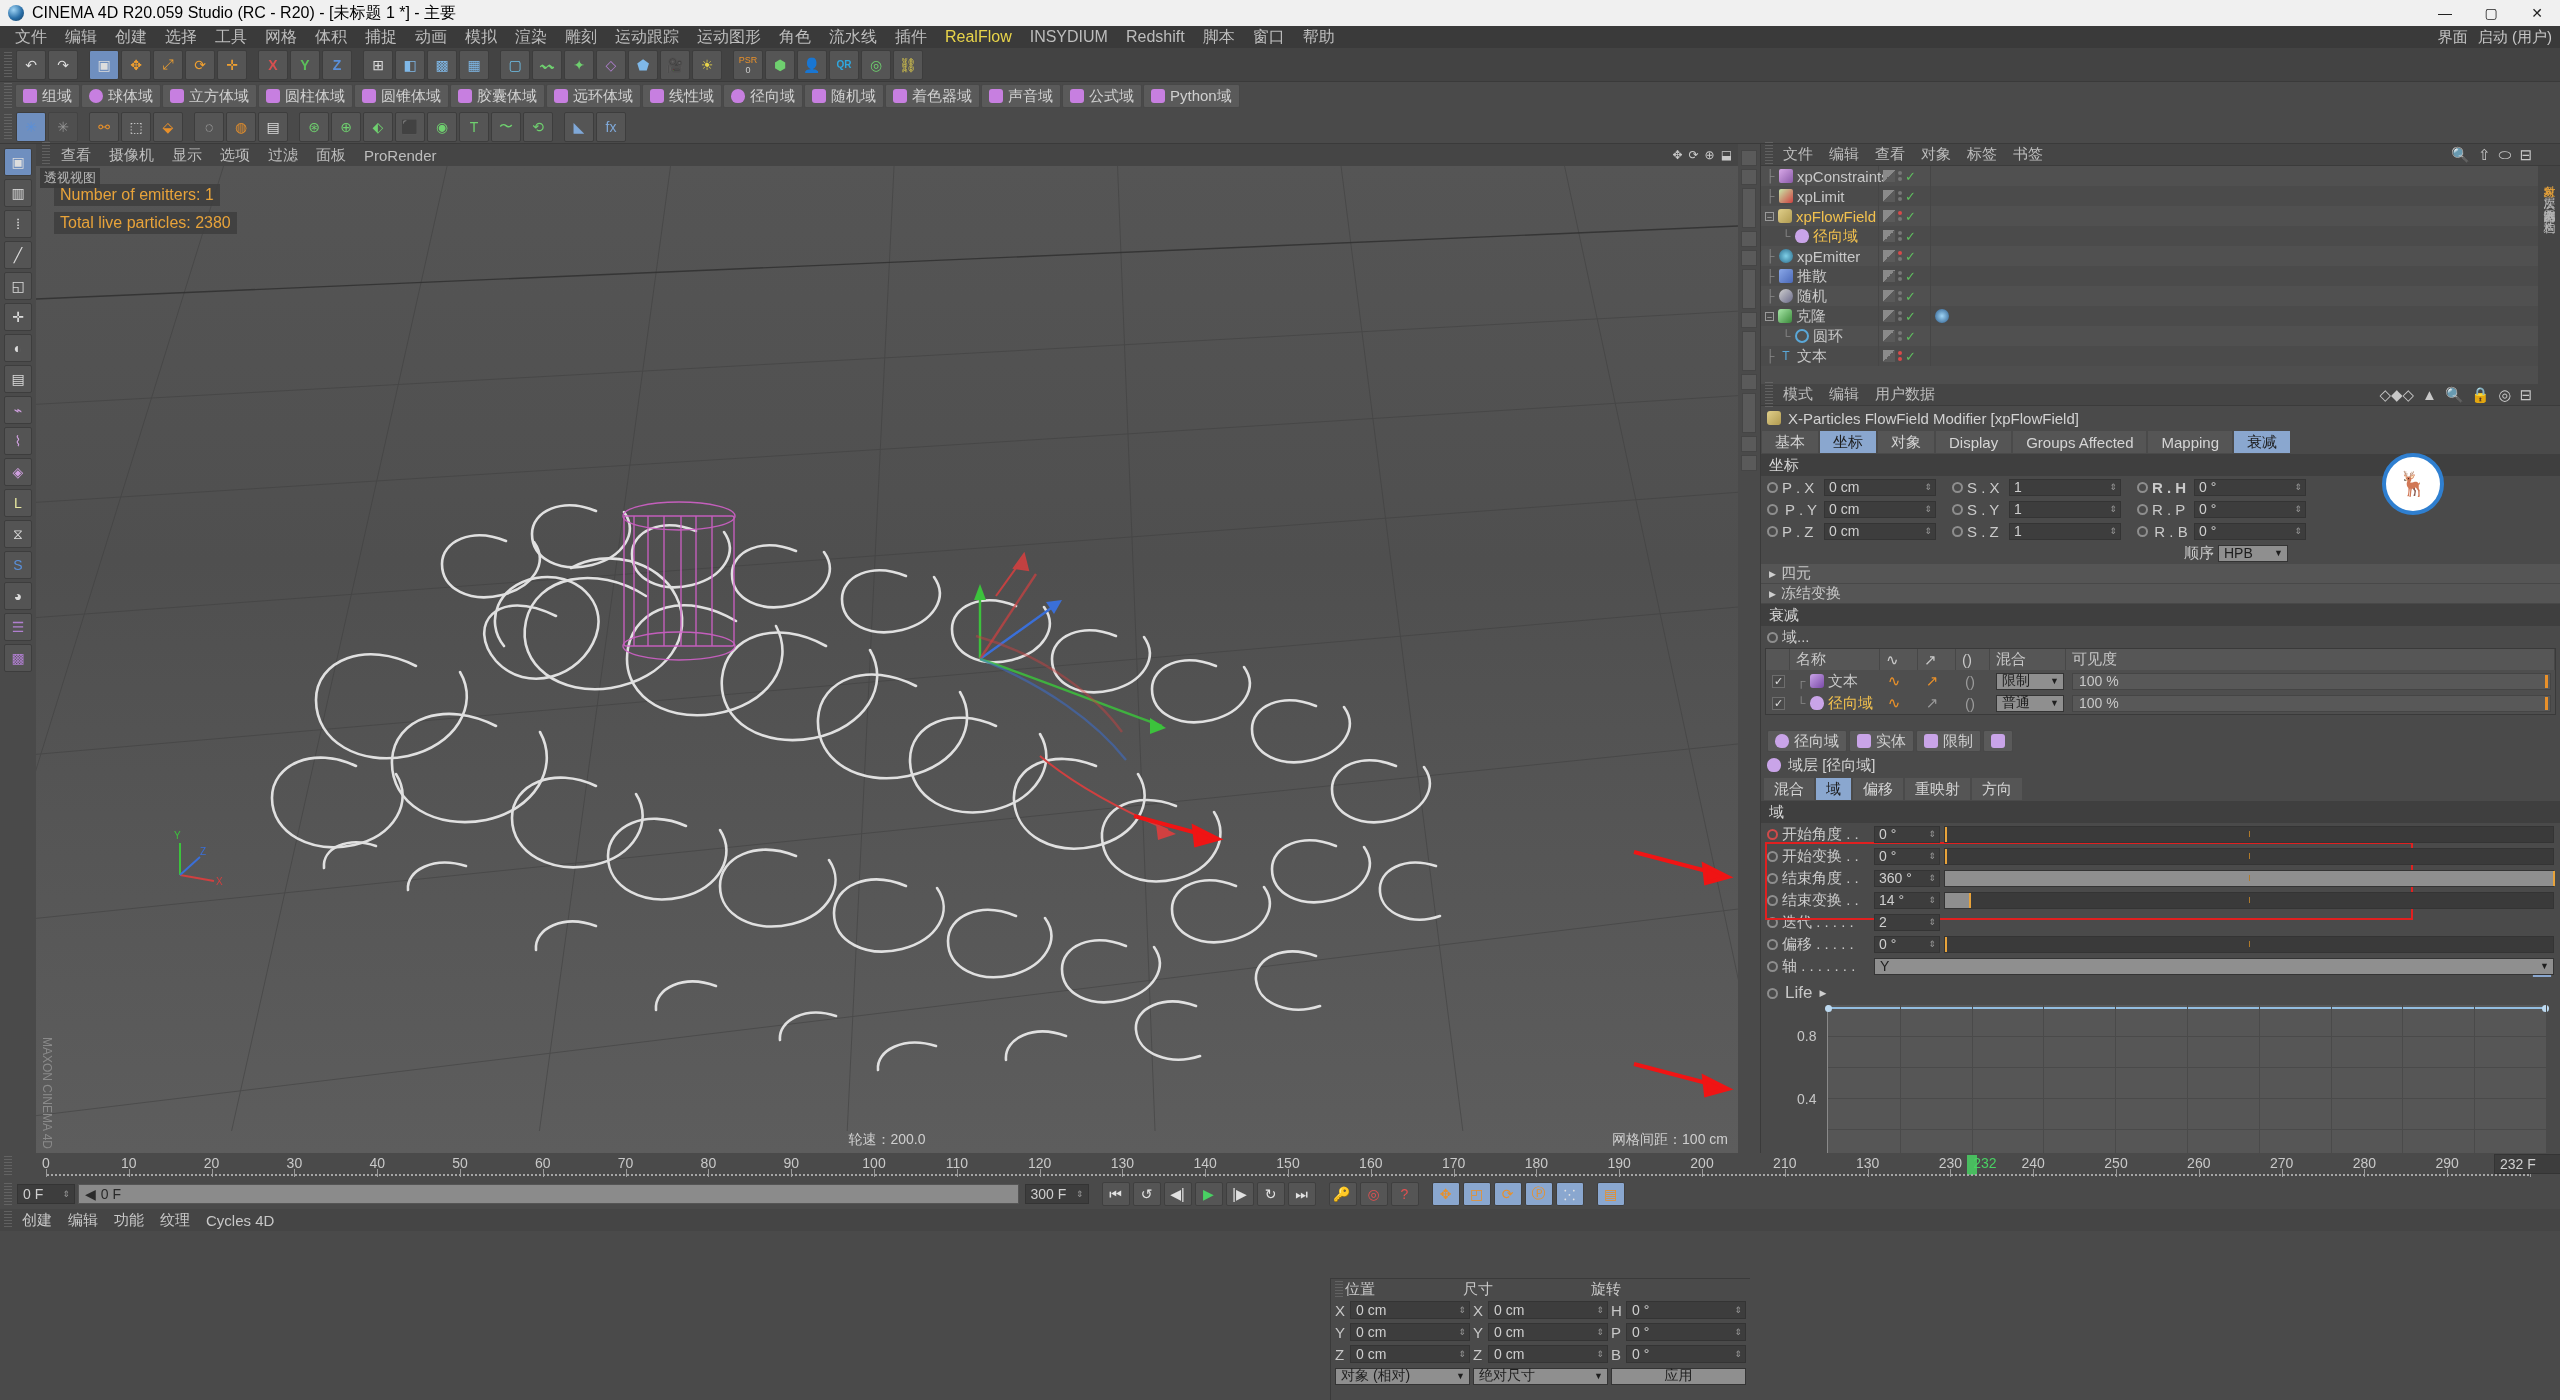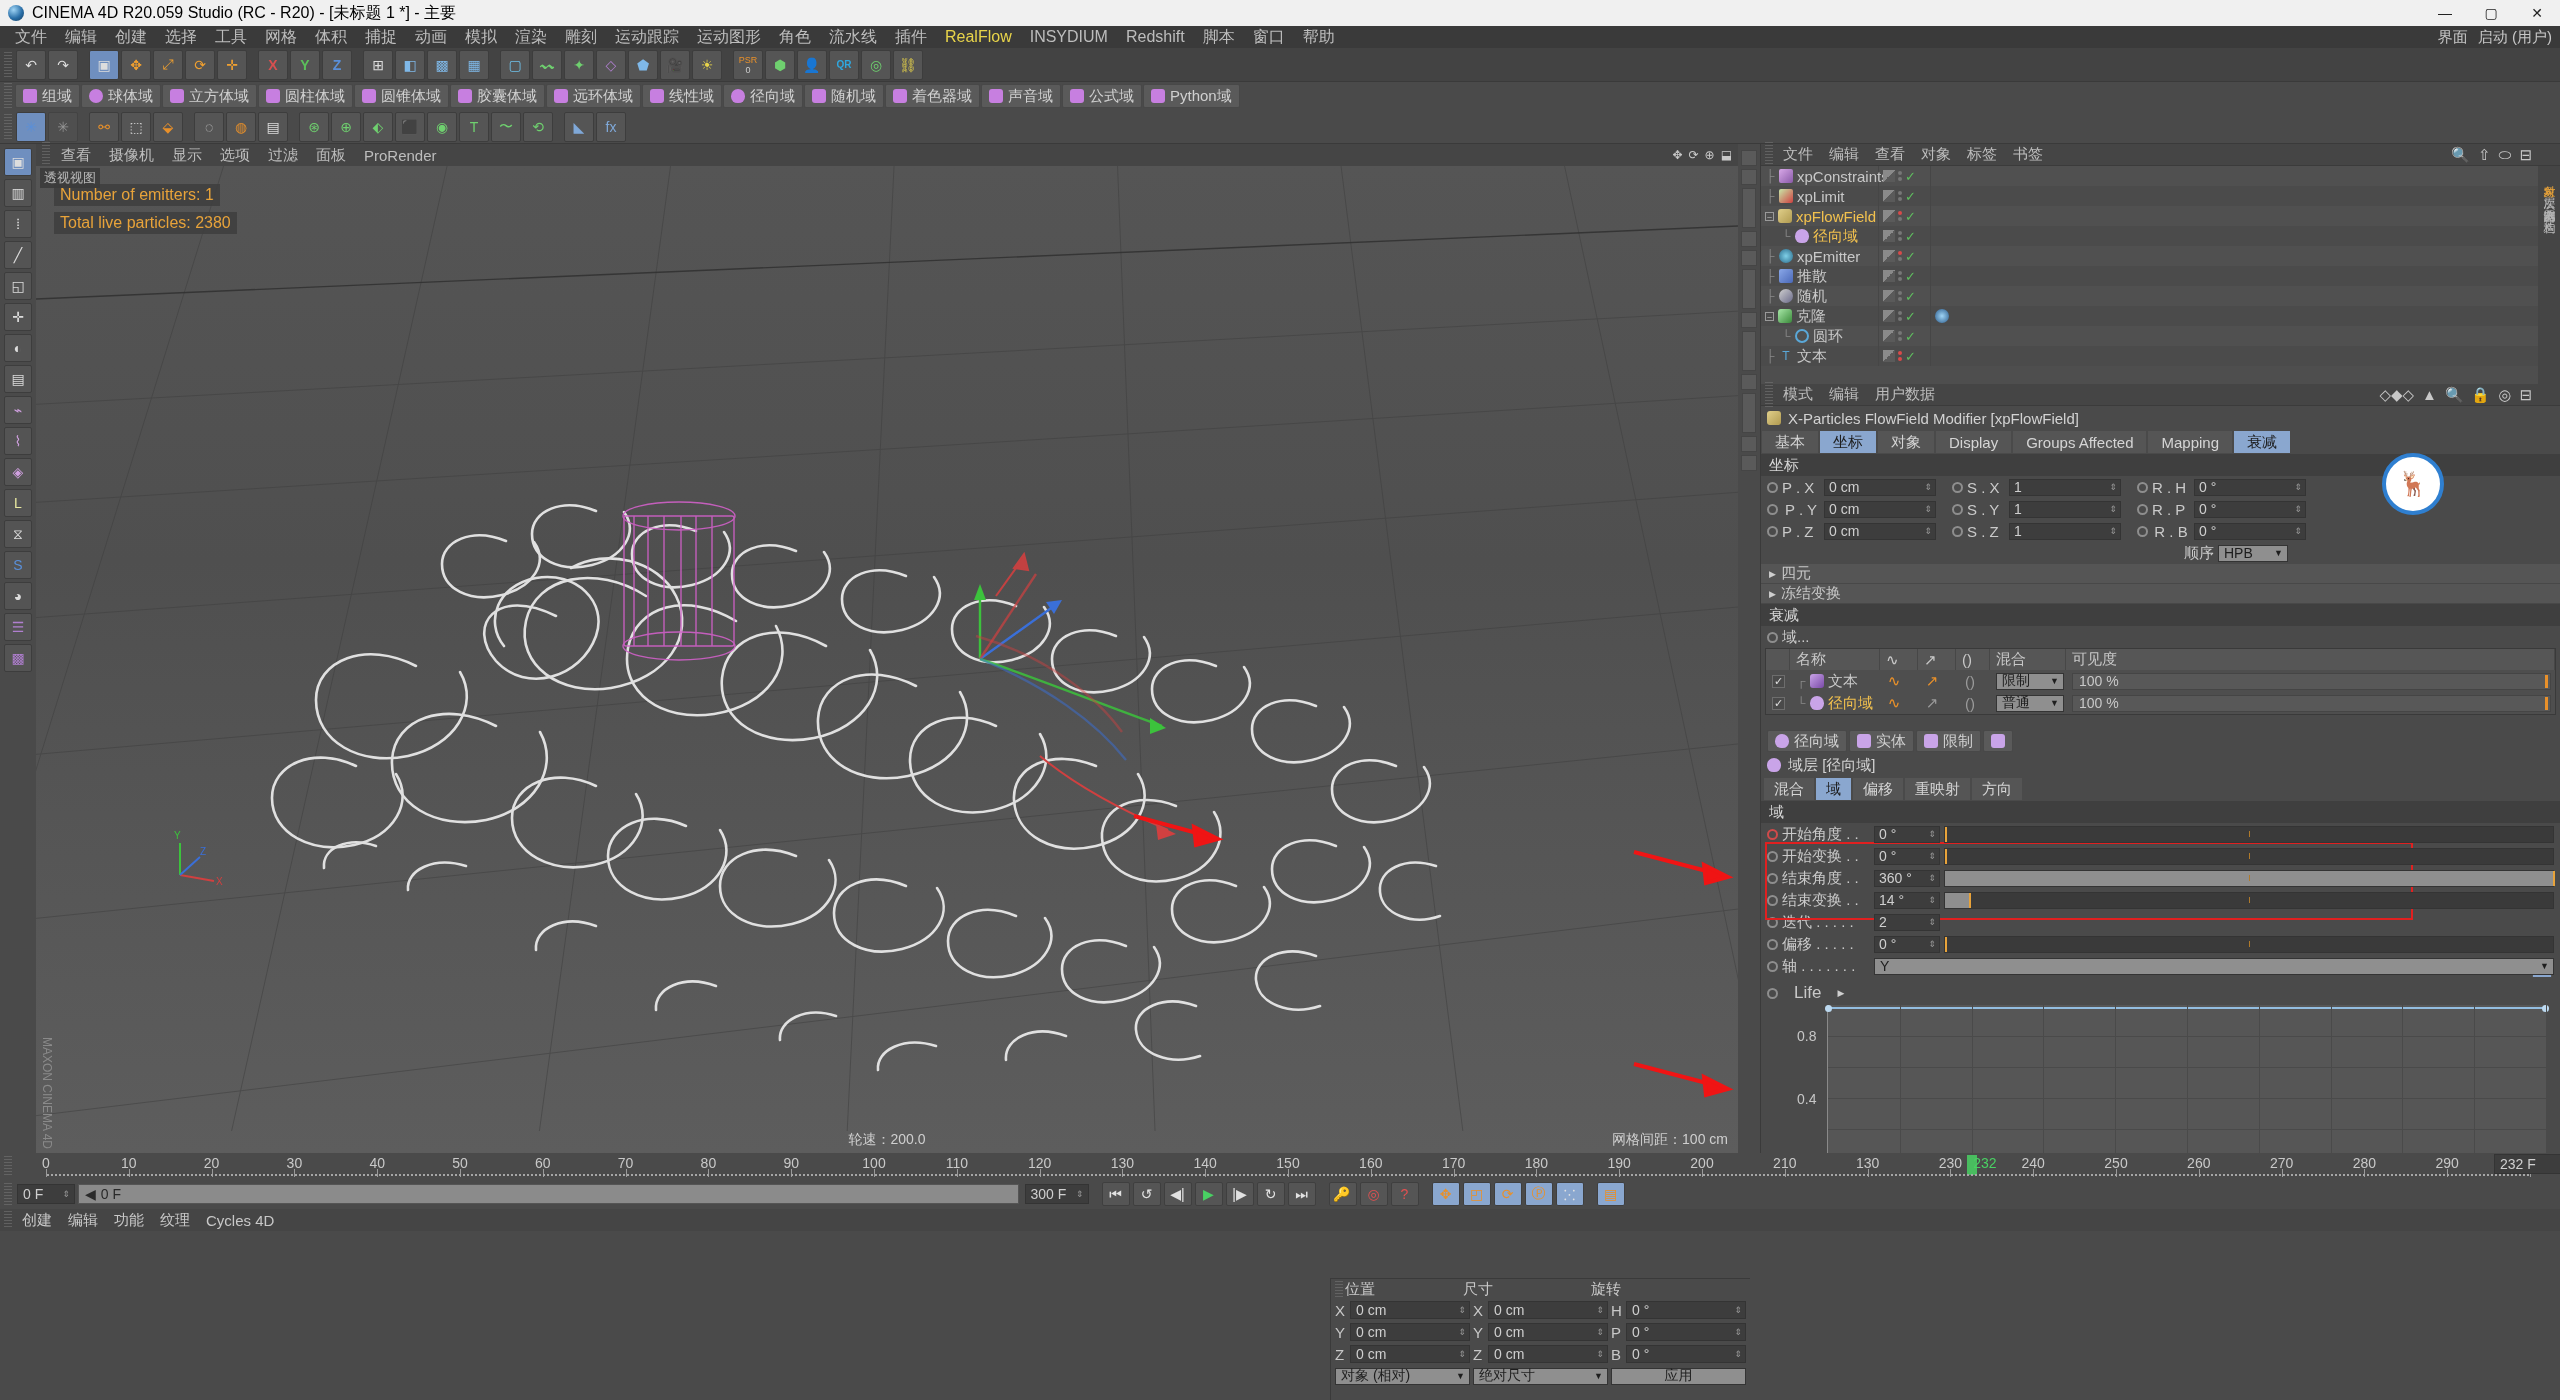--- a/index.html
+++ b/index.html
@@ -831,21 +831,21 @@
               </div>
               <span style="width: 8px;"></span>
               <span class="radio"></span>
               <span class="plabel" style="width: 38px;">S . X</span>
               <div class="num" style="width: 112px;">
                 <span>1</span>
                 <span class="sp">⇕</span>
               </div>
               <span style="width: 8px;"></span>
               <span class="radio"></span>
-              <span class="plabel" style="width: 38px;">R . H</span>
+              <span class="plabel" style="width: 38px; font-weight: bold;">R . H</span>
               <div class="num" style="width: 112px;">
                 <span>0 °</span>
                 <span class="sp">⇕</span>
               </div>
               <span style="width: 8px;"></span>
             </div>
             <div class="prow">
               <span class="radio"></span>
               <span class="plabel" style="width: 38px; text-align: center;">P . Y</span>
               <div class="num" style="width: 112px;">
@@ -1108,21 +1108,21 @@
                 <span>Y</span>
                 <span class="ar">▼</span>
               </div>
             </div>
           </div>
 
 
         <div class="redbox" style="left:4px; top:600px; width:362px; height:202px;"></div>
 
         <div id="graphwrap">
-          <div style="position:absolute;left:6px;top:6px;display:flex;align-items:center;gap:16px">
+          <div style="position:absolute;left:6px;top:6px;display:flex;align-items:center;gap:7px">
             <span class="radio"></span>
             <span>Life</span>
             <span class="arrow">▶</span>
           </div>
           <div id="graph">
             <div id="curve">
               <div class="cpt" id="cp0" style="left: -3px;"></div>
               <div class="cpt" id="cp1" style="right: -3px;"></div>
             </div>
           <div class="gv" style="left: 10%;"></div>

